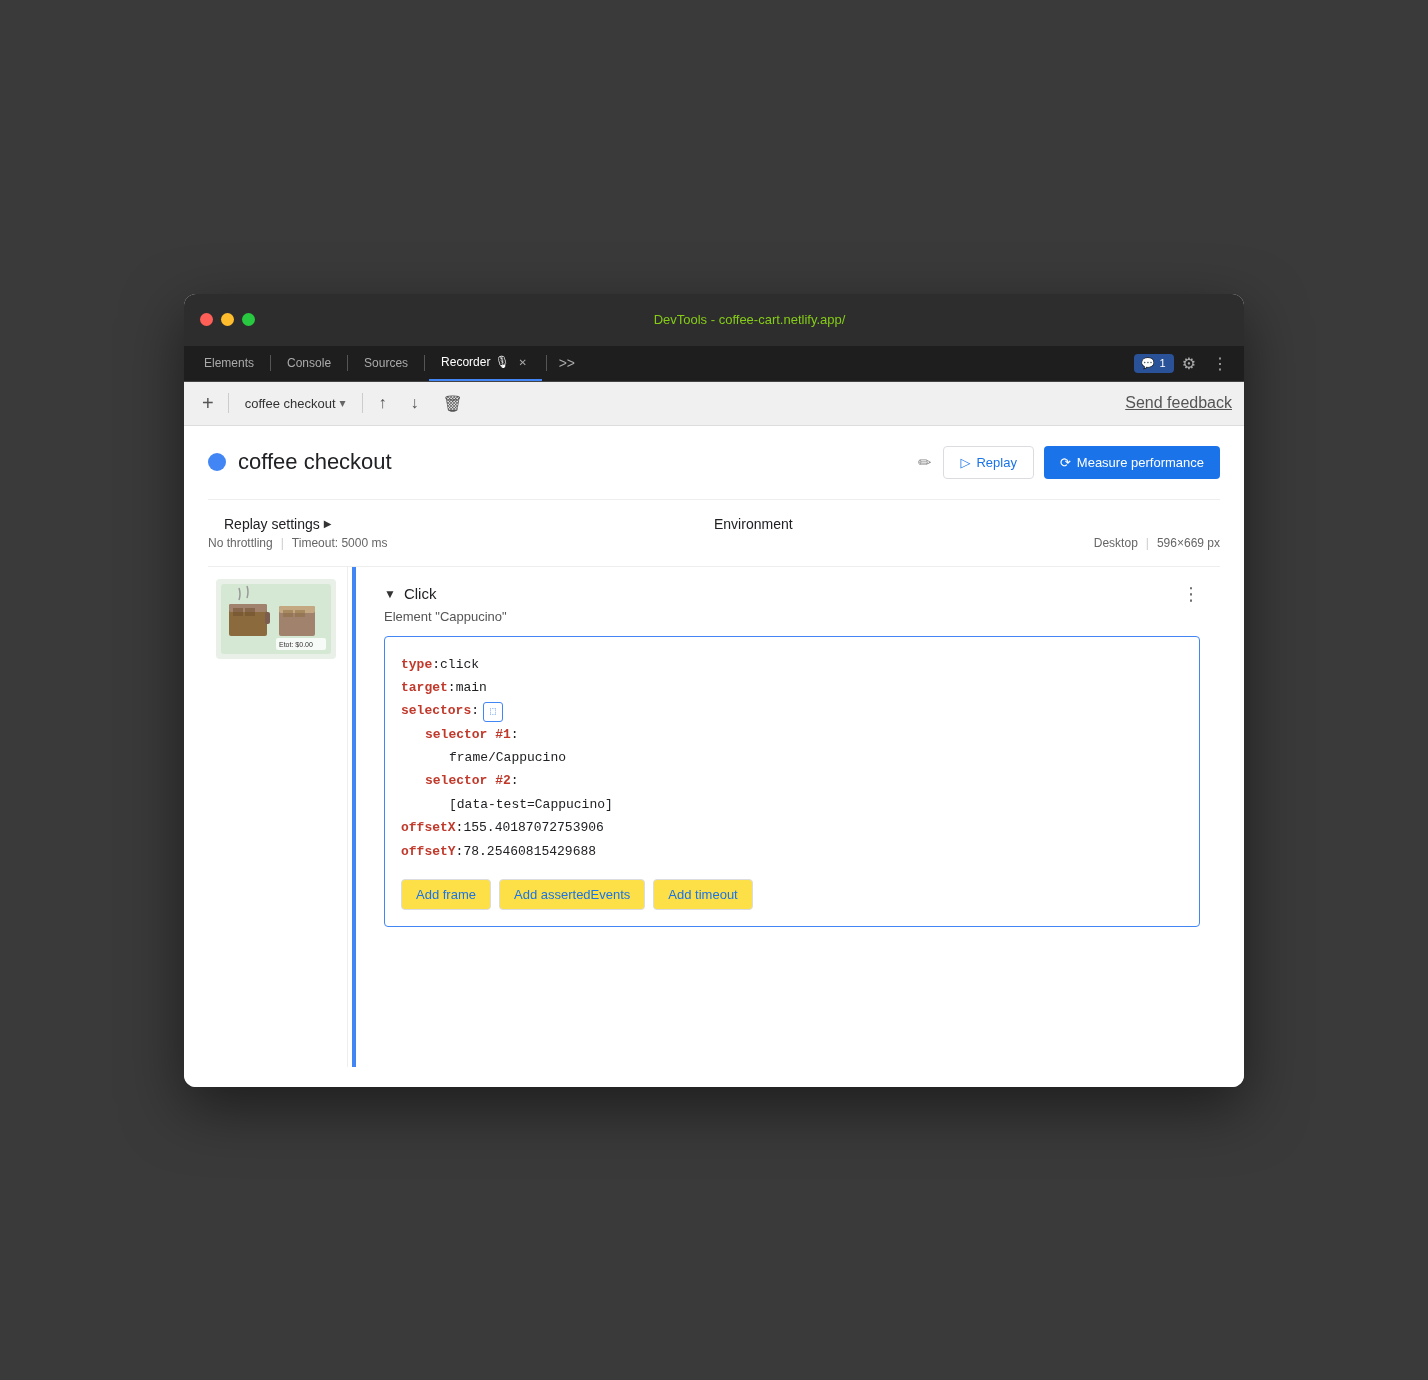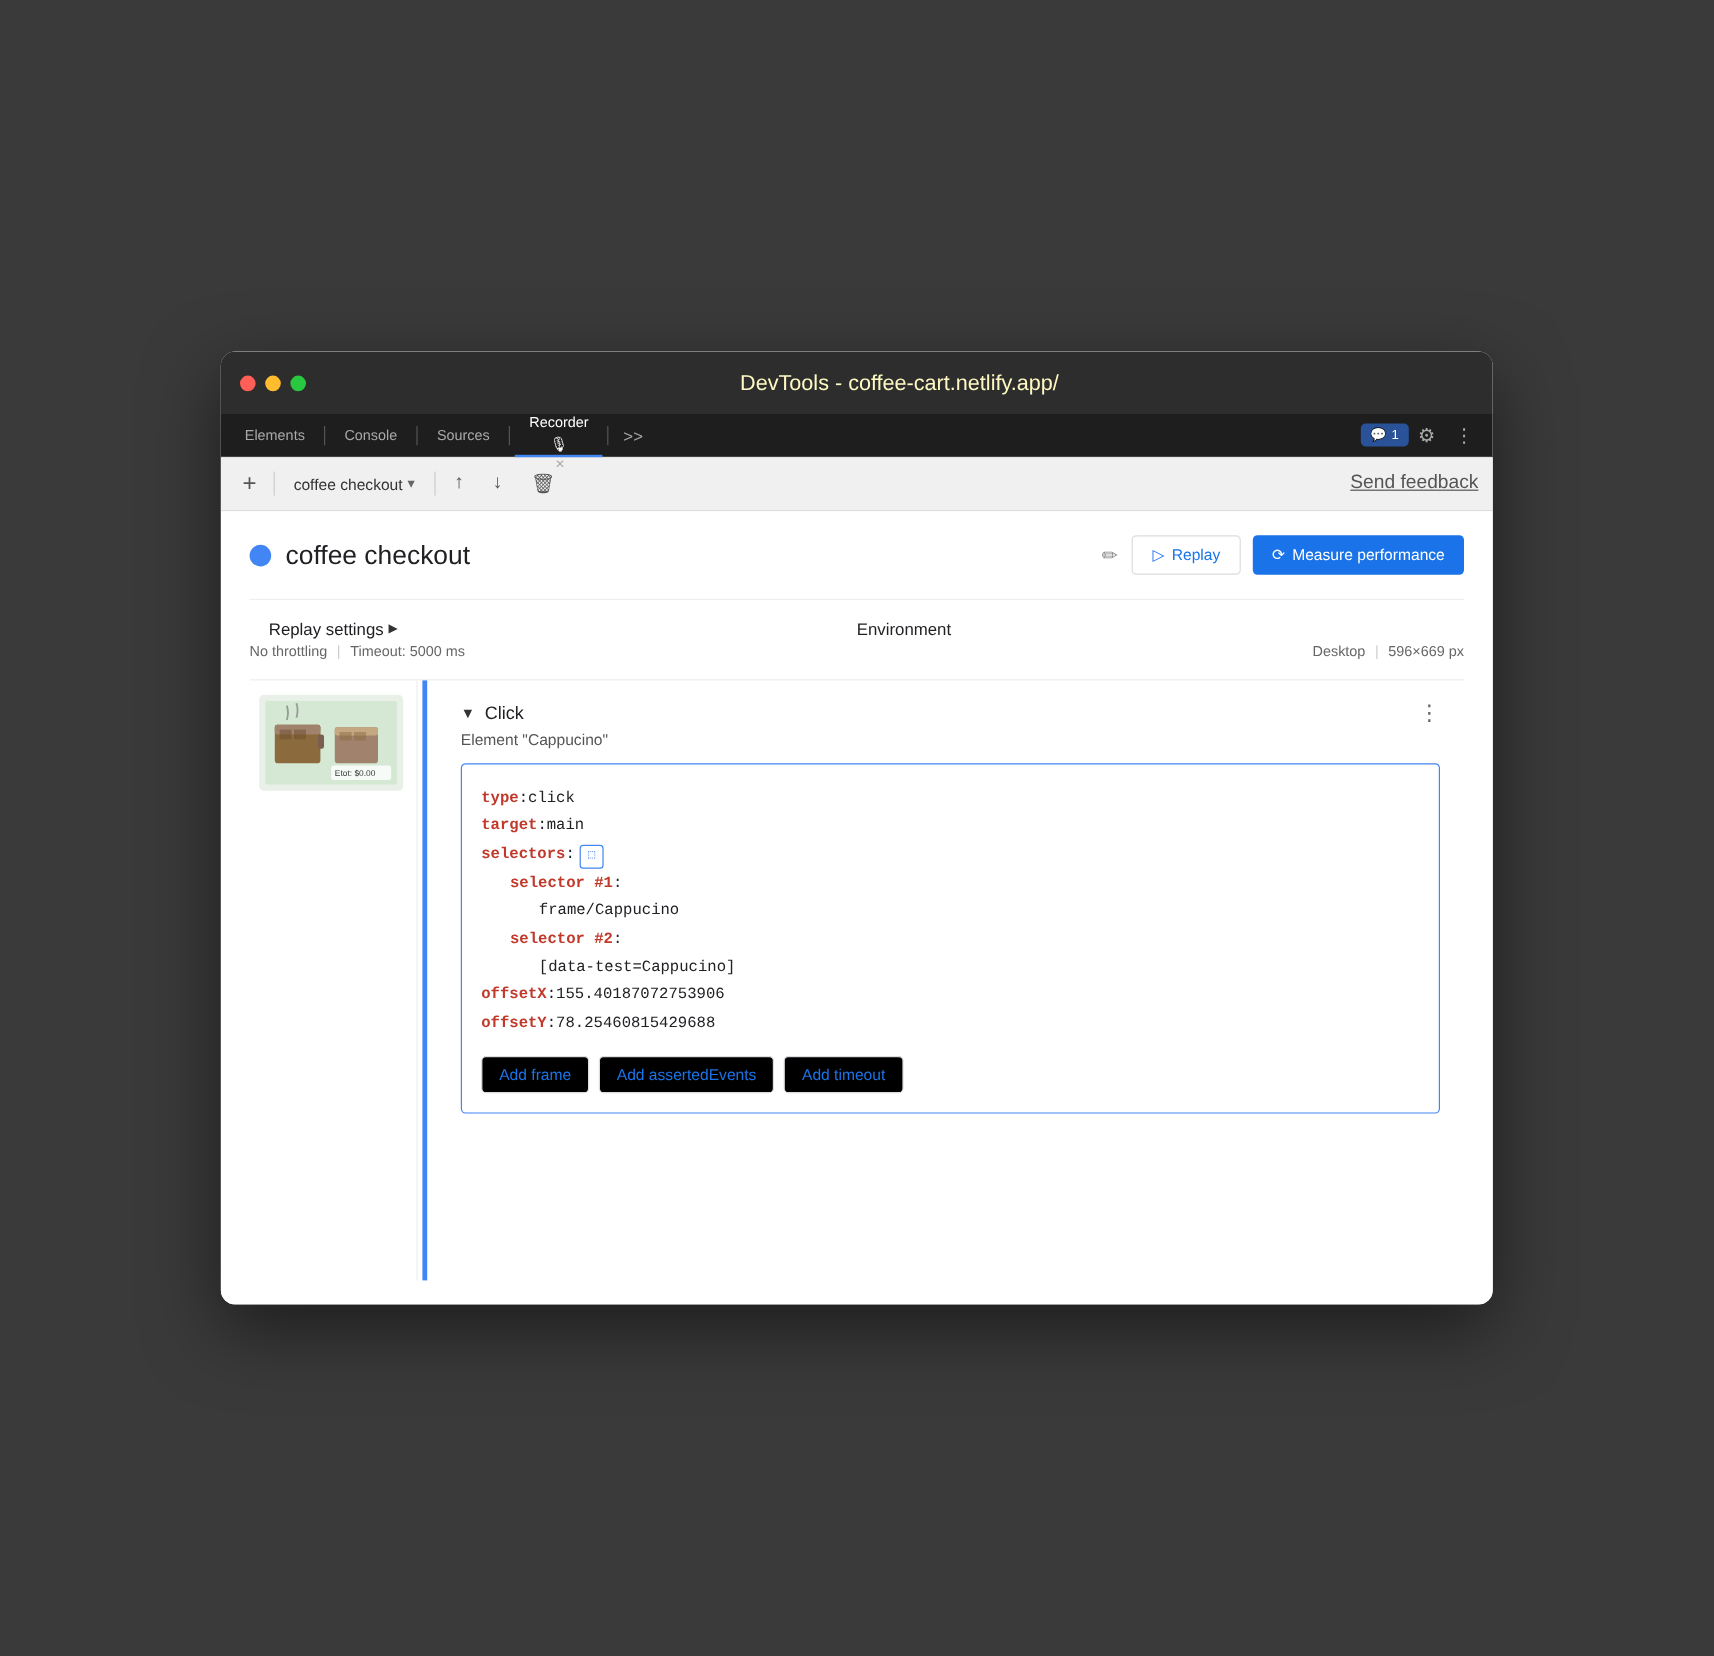--- a/index.html
+++ b/index.html
@@ -35,22 +35,22 @@
       width: 13px;
       height: 13px;
       border-radius: 50%;
     }
     .tl-red { background: #ff5f57; }
     .tl-yellow { background: #ffbd2e; }
     .tl-green { background: #28c840; }
     .title-text {
       flex: 1;
       text-align: center;
-      color: #fef9c3;
-      font-size: 18px;
+      color: #84cc16;
+      font-size: 13px;
     }
     .tabs-bar {
       background: #1e1e1e;
       display: flex;
       align-items: center;
       padding: 14px 8px;
       height: 36px;
       border-bottom: 1px solid #444;
     }
     .tab-btn {
@@ -61,21 +61,20 @@
       padding: 0 12px;
       height: 36px;
       cursor: pointer;
       display: flex;
       align-items: center;
       gap: 4px;
     }
     .tab-btn.active {
       color: #fff;
       border-bottom: 2px solid #4285f4;
-      flex-direction: column;
     }
     .tab-close {
       width: 14px;
       height: 14px;
       display: inline-flex;
       align-items: center;
       justify-content: center;
       border-radius: 50%;
       font-size: 10px;
       color: #aaa;
@@ -378,21 +377,21 @@
       font-size: 10px;
       vertical-align: middle;
       margin-left: 4px;
     }
     .action-buttons {
       display: flex;
       gap: 8px;
       margin-top: 16px;
     }
     .action-btn {
-      background: #000000;
+      background: #fde047;
       border: 1px solid #dadce0;
       color: #1a73e8;
       font-size: 13px;
       padding: 7px 14px;
       border-radius: 4px;
       cursor: pointer;
       font-weight: 500;
     }
     .step-timeline {
       width: 4px;

